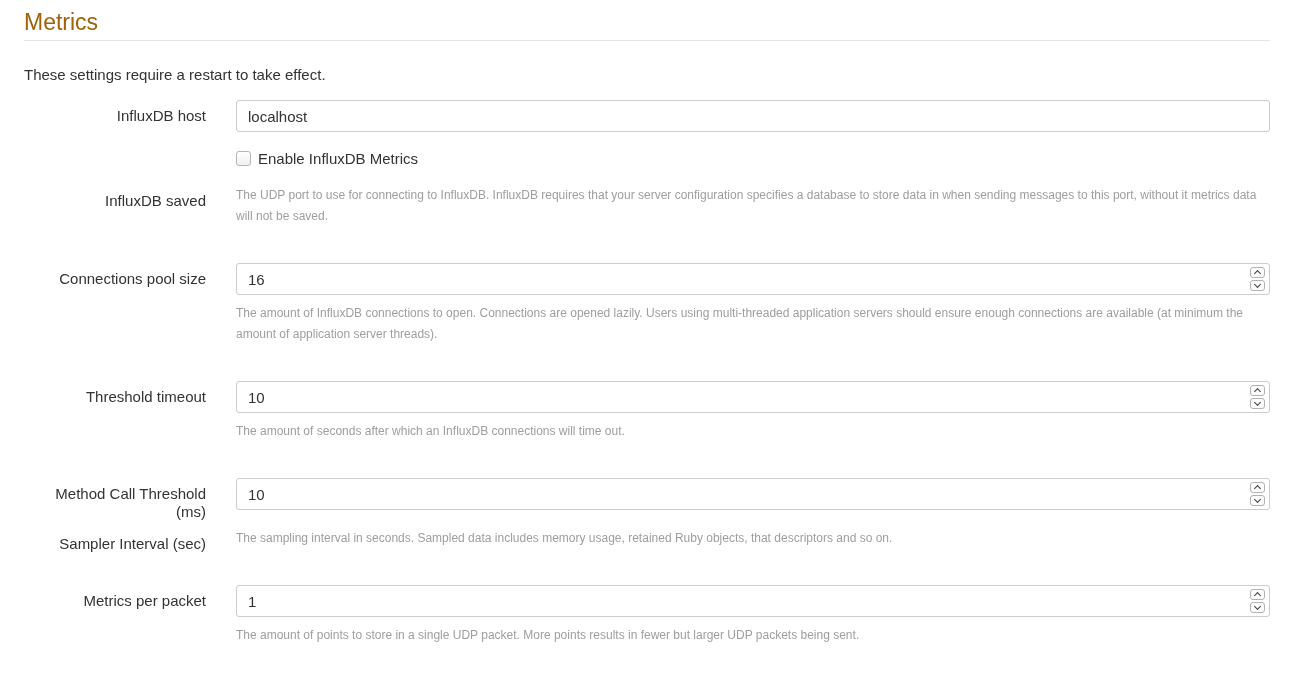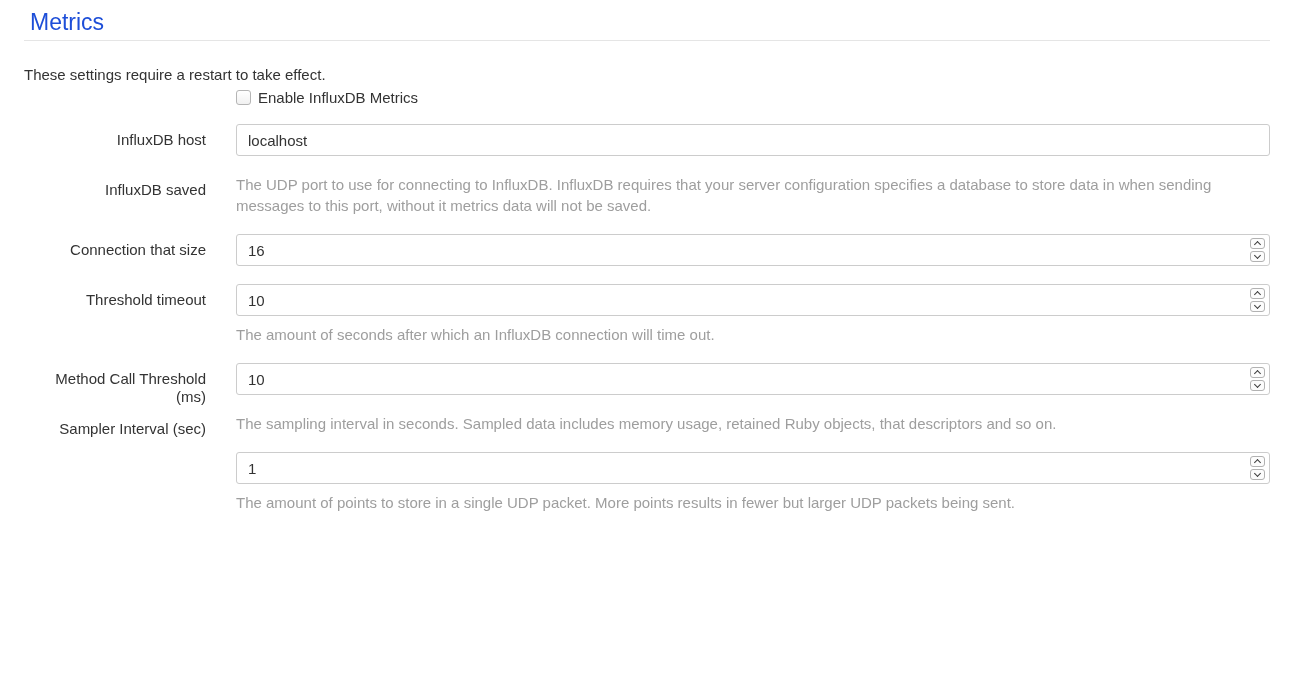--- a/index.html
+++ b/index.html
@@ -11,31 +11,31 @@
     font-family: "Liberation Sans", sans-serif;
     font-size: 15px;
   }
   .page {
     width: 1312px;
     padding: 0 42px 20px 24px;
   }
   .page-title {
     font-size: 23px;
     font-weight: 400;
-    color: #1d4ed8;
-    margin: 9px 0 5px 6px;
+    color: #a16207;
+    margin: 9px 0 5px 0;
     line-height: 26px;
   }
   hr.title-rule {
     border: 0;
     border-top: 1px solid #e5e5e5;
     margin: 0;
   }
   .restart-note {
-    margin: 25px 0 6px 0;
+    margin: 25px 0 17px 0;
     font-size: 15px;
     color: #333333;
   }
   .form-group {
     position: relative;
     margin-bottom: 18px;
   }
   .control-label {
     position: absolute;
     left: 0;
@@ -58,20 +58,21 @@
     font-size: 15px;
     font-family: "Liberation Sans", sans-serif;
     color: #333333;
     background: #ffffff;
     border: 1px solid #cccccc;
     border-radius: 3px;
     outline: none;
   }
   .number-field {
     position: relative;
+    margin-top: 36px;
   }
   .number-field .form-control {
     padding-right: 32px;
   }
   .spinner {
     position: absolute;
     right: 5px;
     top: 50%;
     transform: translateY(-50%);
     display: flex;
@@ -94,21 +95,21 @@
     width: 5px;
     height: 5px;
     border-left: 1.6px solid #3c3c3c;
     border-top: 1.6px solid #3c3c3c;
   }
   .chev.up   { transform: translateY(1px) rotate(45deg); }
   .chev.down { transform: translateY(-1px) rotate(225deg); }
   .help-block {
     margin: 8px 0 0 0;
     color: #9e9e9e;
-    font-size: 15px;
+    font-size: 12px;
     line-height: 21px;
   }
   .checkbox-group { margin-bottom: 16px; }
   .checkbox-label {
     display: inline-flex;
     align-items: center;
     gap: 7px;
     cursor: pointer;
     font-size: 15px;
     color: #333333;
@@ -130,75 +131,76 @@
 
 <div class="page">
 
   <h1 class="page-title">Metrics</h1>
   <hr class="title-rule">
 
   <p class="restart-note">These settings require a restart to take effect.</p>
 
   <form>
 
+    <div class="form-group">
+      <label class="control-label">InfluxDB host</label>
+      <div class="controls">
+        <input type="text" class="form-control" value="localhost" style="">
+      </div>
+    </div>
+
     <div class="form-group checkbox-group">
       <div class="controls">
         <label class="checkbox-label">
           <input type="checkbox" style="">
           <span>Enable InfluxDB Metrics</span>
         </label>
       </div>
     </div>
 
     <div class="form-group">
-      <label class="control-label">InfluxDB host</label>
-      <div class="controls">
-        <input type="text" class="form-control" value="localhost" style="">
-      </div>
-    </div>
-
-    <div class="form-group">
       <label class="control-label">InfluxDB saved</label>
       <div class="controls">
         <p class="help-block">The UDP port to use for connecting to InfluxDB. InfluxDB requires that your server configuration specifies a database to store data in when sending messages to this port, without it metrics data will not be saved.</p>
       </div>
     </div>
 
     <div class="form-group">
-      <label class="control-label">Connection that size</label>
+      <label class="control-label">Connections pool size</label>
       <div class="controls">
         <div class="number-field">
           <input type="text" class="form-control" value="16" style="">
           <div class="spinner">
             <button type="button" class="spin-btn">
                 <span class="chev up"></span>
               </button>
             <button type="button" class="spin-btn">
                 <span class="chev down"></span>
               </button>
           </div>
         </div>
+        <p class="help-block">The amount of InfluxDB connections to open. Connections are opened lazily. Users using multi-threaded application servers should ensure enough connections are available (at minimum the amount of application server threads).</p>
       </div>
     </div>
 
     <div class="form-group">
       <label class="control-label">Threshold timeout</label>
       <div class="controls">
         <div class="number-field">
           <input type="text" class="form-control" value="10" style="">
           <div class="spinner">
             <button type="button" class="spin-btn">
                 <span class="chev up"></span>
               </button>
             <button type="button" class="spin-btn">
                 <span class="chev down"></span>
               </button>
           </div>
         </div>
-        <p class="help-block">The amount of seconds after which an InfluxDB connection will time out.</p>
+        <p class="help-block">The amount of seconds after which an InfluxDB connections will time out.</p>
       </div>
     </div>
 
     <div class="form-group">
       <label class="control-label">Method Call Threshold (ms)</label>
       <div class="controls">
         <div class="number-field">
           <input type="text" class="form-control" value="10" style="">
           <div class="spinner">
             <button type="button" class="spin-btn">
@@ -213,20 +215,21 @@
     </div>
 
     <div class="form-group">
       <label class="control-label">Sampler Interval (sec)</label>
       <div class="controls">
         <p class="help-block">The sampling interval in seconds. Sampled data includes memory usage, retained Ruby objects, that descriptors and so on.</p>
       </div>
     </div>
 
     <div class="form-group">
+      <label class="control-label">Metrics per packet</label>
       <div class="controls">
         <div class="number-field">
           <input type="text" class="form-control" value="1" style="">
           <div class="spinner">
             <button type="button" class="spin-btn">
                 <span class="chev up"></span>
               </button>
             <button type="button" class="spin-btn">
                 <span class="chev down"></span>
               </button>

